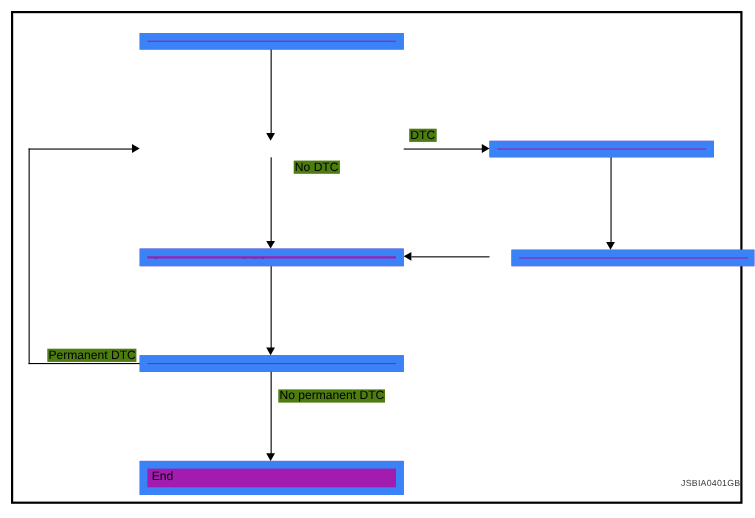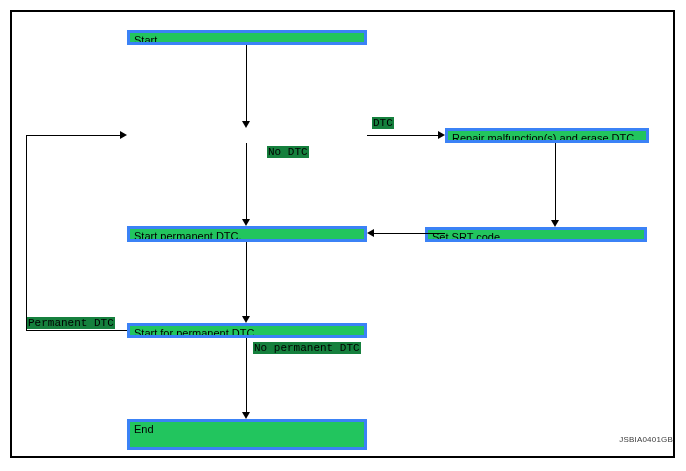--- a/index.html
+++ b/index.html
@@ -6,21 +6,21 @@
   #canvas{
     position:relative;width:686px;height:471px;background:#ffffff;
     font-family:"Liberation Sans","DejaVu Sans",sans-serif;color:#000;
     overflow:hidden;
   }
   .frame{
     position:absolute;left:10px;top:10px;width:661px;height:444px;
     border:2px solid #000;background:#fff;
   }
   .node{
-    position:absolute;background:#22c55e;border:3px solid #3b82f6;
+    position:absolute;background:#a21caf;border:7px solid #3b82f6;
     box-sizing:border-box;font-size:11px;line-height:13px;
     padding:1px 0 0 4px;white-space:nowrap;overflow:hidden;
   }
   .hline{position:absolute;height:1px;background:#000;}
   .vline{position:absolute;width:1px;background:#000;}
   .arrow-down{
     position:absolute;width:0;height:0;
     border-left:4px solid transparent;border-right:4px solid transparent;
     border-top:7px solid #000;
   }
@@ -29,42 +29,42 @@
     border-top:4px solid transparent;border-bottom:4px solid transparent;
     border-left:7px solid #000;
   }
   .arrow-left{
     position:absolute;width:0;height:0;
     border-top:4px solid transparent;border-bottom:4px solid transparent;
     border-right:7px solid #000;
   }
   .edge-label{
     position:absolute;font-size:11px;line-height:12px;white-space:nowrap;
-    background:#15803d;padding:0 1px;font-family:Liberation Mono, monospace;
+    background:#4d7c0f;padding:0 1px;
   }
   .figure-code{
     position:absolute;right:13px;top:435px;font-size:8px;line-height:10px;
     color:#3a3a3a;letter-spacing:0.2px;
   }
 </style>
 </head>
 <body>
 
 <div id="canvas">
 
   <div class="frame"></div>
 
   <div class="node" style="left:127px;top:30px;width:240px;height:15px">Start</div>
 
 
   <div class="node" style="left:445px;top:128px;width:204px;height:15px">Repair malfunction(s) and erase DTC.</div>
 
   <div class="node" style="left:127px;top:226px;width:240px;height:16px">Start permanent DTC.</div>
 
-  <div class="node" style="left:425px;top:227px;width:222px;height:15px">Set SRT code.</div>
+  <div class="node" style="left:465px;top:227px;width:222px;height:15px">Set SRT code.</div>
 
   <div class="node" style="left:127px;top:323px;width:240px;height:15px">Start for permanent DTC</div>
 
   <div class="node" style="left:127px;top:419px;width:240px;height:31px">End</div>
 
   <div class="vline" style="left:246px;top:45px;height:78px"></div>
   <div class="arrow-down" style="left:242px;top:121px"></div>
 
   <div class="hline" style="left:367px;top:135px;width:72px"></div>
   <div class="arrow-right" style="left:438px;top:131px"></div>
@@ -86,19 +86,19 @@
 
   <div class="hline" style="left:26px;top:330px;width:101px"></div>
   <div class="vline" style="left:26px;top:135px;height:196px"></div>
   <div class="hline" style="left:26px;top:135px;width:95px"></div>
   <div class="arrow-right" style="left:120px;top:131px"></div>
 
   <div class="edge-label" style="left:372px;top:117px">DTC</div>
 
   <div class="edge-label" style="left:267px;top:146px">No DTC</div>
 
-  <div class="edge-label" style="left:27px;top:317px">Permanent DTC</div>
+  <div class="edge-label" style="left:43px;top:317px">Permanent DTC</div>
 
-  <div class="edge-label" style="left:253px;top:342px">No permanent DTC</div>
+  <div class="edge-label" style="left:253px;top:354px">No permanent DTC</div>
 
   <div class="figure-code">JSBIA0401GB</div>
 
 </div>
 
 </body></html>

